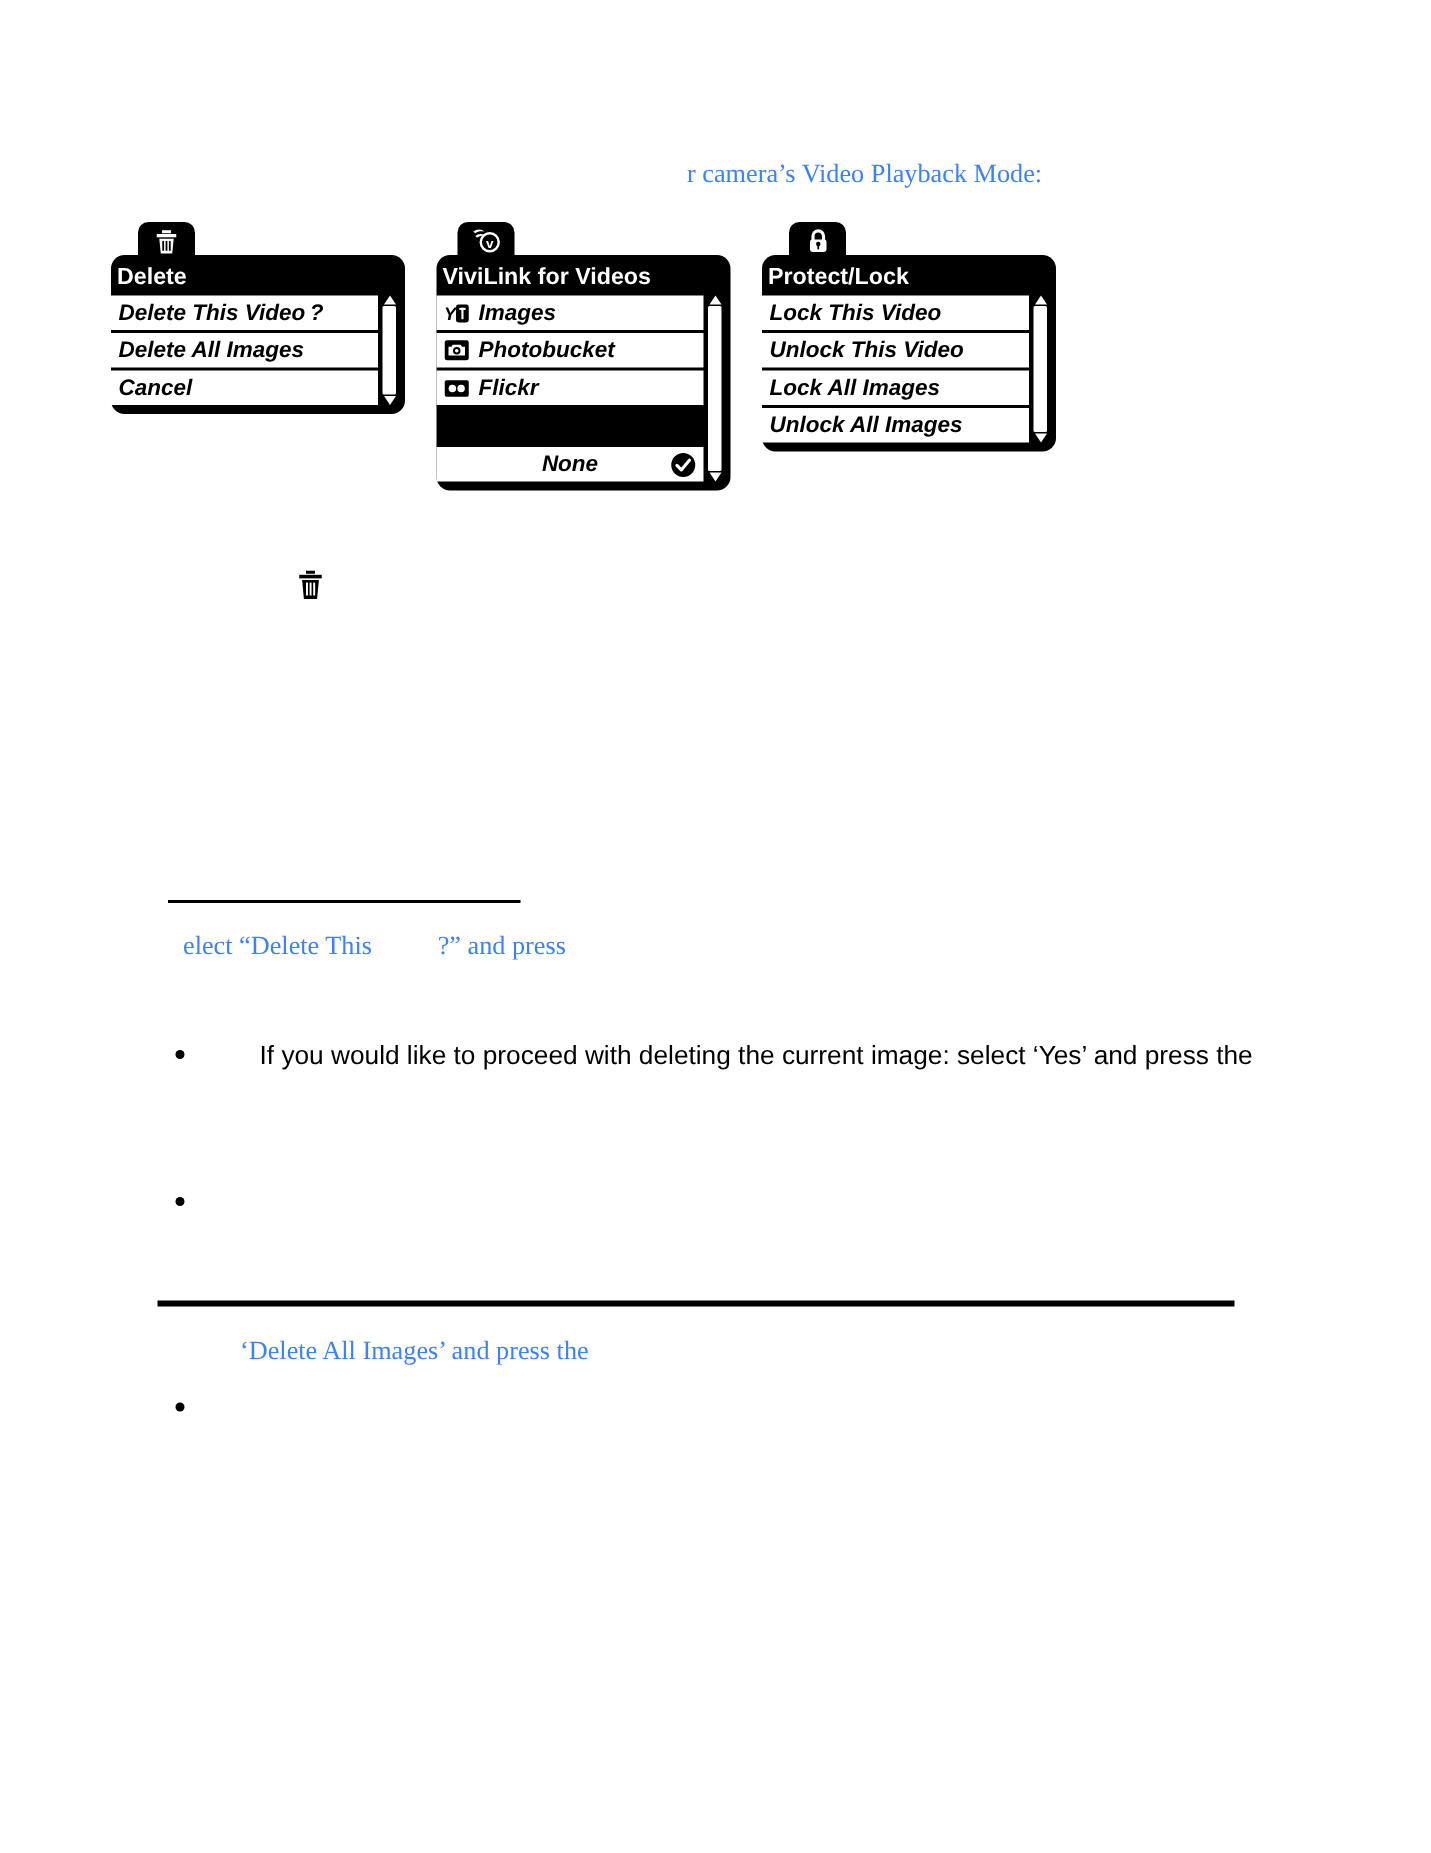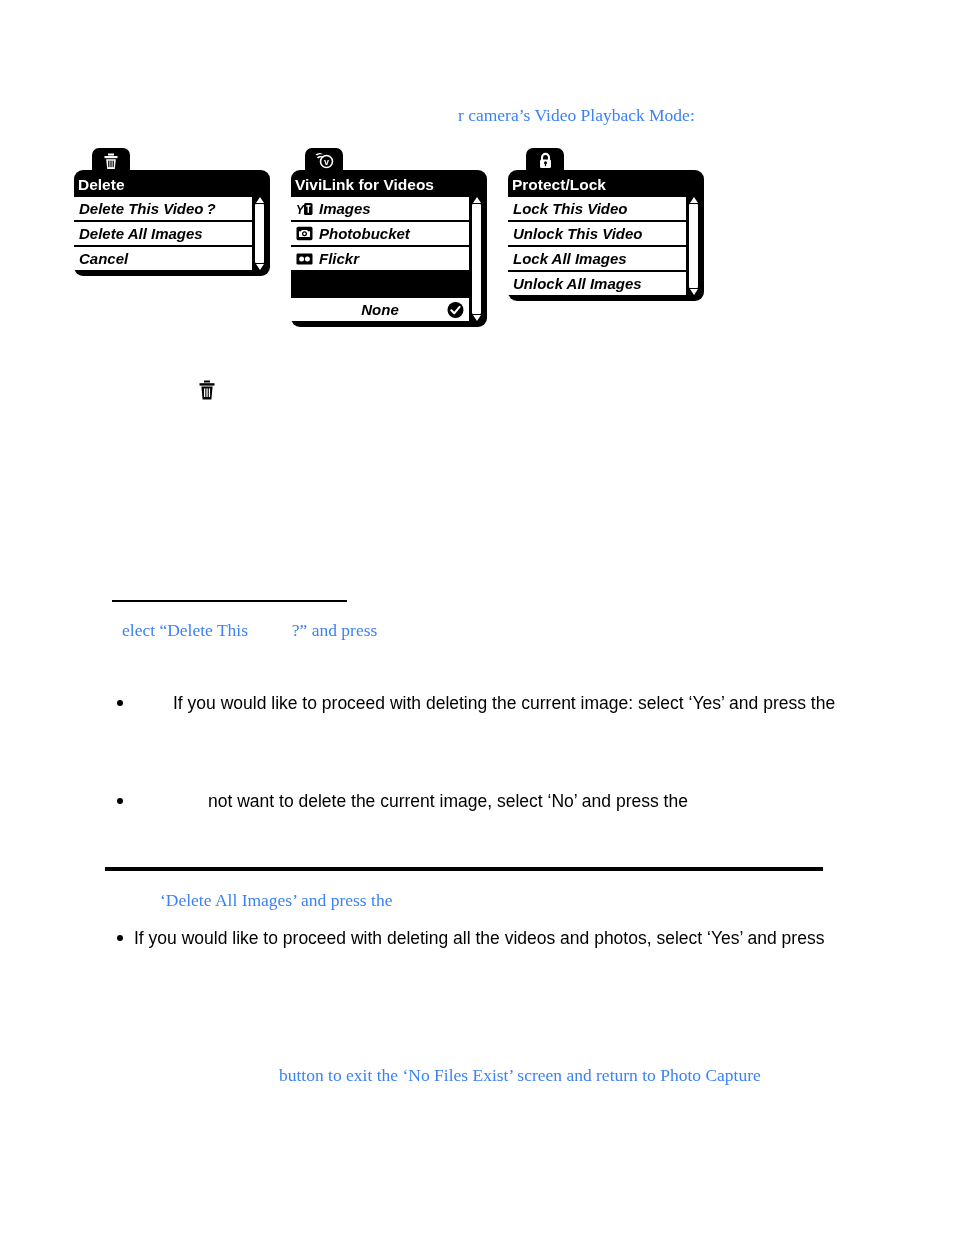--- a/index.html
+++ b/index.html
@@ -381,25 +381,22 @@
     </svg>
   </span>
 
   <div class="rule-thin"></div>
   <div class="txt line-select-delete">elect “Delete This          ?” and press</div>
 
   <span class="bullet-dot b1-dot"></span>
   <span class="bullet-text b1-txt">If you would like to proceed with deleting the current image: select ‘Yes’ and press the</span>
 
   <span class="bullet-dot b2-dot"></span>
-  <span class="bullet-text b2-txt">not want to delete the current image, select ‘No’ and press the</span>
 
   <div class="rule-thick"></div>
 
   <div class="txt line-delete-all">‘Delete All Images’ and press the</div>
 
   <span class="bullet-dot b3-dot"></span>
-  <span class="bullet-text b3-txt">If you would like to proceed with deleting all the videos and photos, select ‘Yes’ and press</span>
-
-
-  <div class="txt line-button-exit">button to exit the ‘No Files Exist’ screen and return to Photo Capture</div>
+
+
 
 </div>
 
 </body></html>

